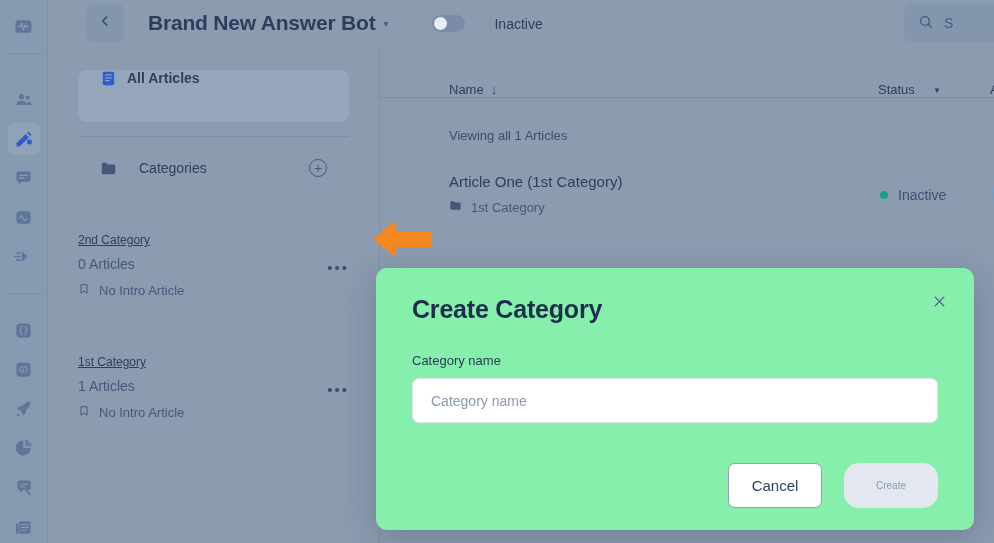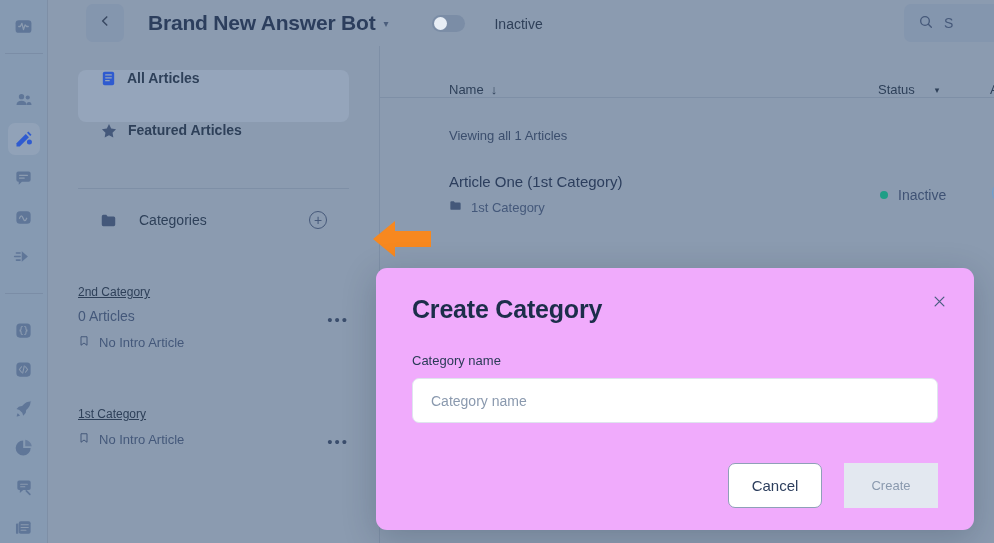--- a/index.html
+++ b/index.html
@@ -155,21 +155,21 @@
   
   #orange-arrow {
     position: absolute; left: 371px; top: 218px;
     width: 62px; height: 42px;
   }
 
   
   #modal {
     position: absolute; left: 376px; top: 268px;
     width: 598px; height: 262px;
-    background: #f0abfc; border-radius: 11px;
+    background: #86efac; border-radius: 11px;
     box-shadow: 0 8px 34px rgba(20,30,50,0.22);
   }
   #modal-close {
     position: absolute; right: 22px; top: 20px;
     width: 26px; height: 26px;
     display: flex; align-items: center; justify-content: center;
     color: #4a5e80; font-size: 17px;
   }
   #modal-title {
     position: absolute; left: 36px; top: 27px;
@@ -195,22 +195,22 @@
   }
   #cancel-btn {
     width: 94px; height: 45px;
     border: 1px solid #8fa0b8; border-radius: 7px;
     background: #fff; color: #2c3e5d; font-size: 15px;
     font-family: "Liberation Sans", sans-serif;
     display: flex; align-items: center; justify-content: center;
   }
   #create-btn {
     width: 94px; height: 45px;
-    border: none; border-radius: 0;
-    background: #e3e8f0; color: #8a99ae; font-size: 13px;
+    border: none; border-radius: 15px;
+    background: #e3e8f0; color: #8a99ae; font-size: 10px;
     font-family: "Liberation Sans", sans-serif;
     display: flex; align-items: center; justify-content: center;
   }
 </style>
 </head>
 <body>
 
 <div id="app-backdrop">
 
   <div id="icon-rail">
@@ -338,28 +338,20 @@
     <div id="nav-list">
       <div class="nav-item selected">
         <span class="nav-icon">
           <svg width="17" height="17" viewBox="0 0 24 24" fill="currentColor">
               <rect x="4" y="2.5" width="16" height="19" rx="2.5"></rect>
               <path d="M8 7h8M8 11h8M8 15h5" stroke="#95a5bb" stroke-width="1.8" stroke-linecap="round"></path>
             </svg>
         </span>
         <span>All Articles</span>
       </div>
-      <div class="nav-item">
-        <span class="nav-icon grey">
-          <svg width="18" height="18" viewBox="0 0 24 24" fill="currentColor">
-              <path d="M12 2.8l2.9 5.9 6.5.95-4.7 4.6 1.1 6.5L12 17.7l-5.8 3.05 1.1-6.5-4.7-4.6 6.5-.95z"></path>
-            </svg>
-        </span>
-        <span>Featured Articles</span>
-      </div>
       <div class="nav-divider"></div>
       <div id="cat-header">
         <span class="nav-icon grey">
           <svg width="17" height="17" viewBox="0 0 24 24" fill="currentColor">
               <path d="M2.5 6.2A2.2 2.2 0 0 1 4.7 4h4.1l2 2.4h8.5A2.2 2.2 0 0 1 21.5 8.6v9.2a2.2 2.2 0 0 1-2.2 2.2H4.7a2.2 2.2 0 0 1-2.2-2.2z"></path>
             </svg>
         </span>
         <span>Categories</span>
         <span class="spacer"></span>
         <span id="add-cat">+</span>
@@ -375,20 +367,21 @@
               <path d="M6 3.5h12v17l-6-4.5-6 4.5z"></path>
             </svg>
         </span>
         <span>No Intro Article</span>
       </div>
       <div class="cat-dots">•••</div>
     </div>
 
     <div class="cat-card" style="margin-top:36px">
       <div class="cat-name">1st Category</div>
+      <div class="cat-count">1 Articles</div>
       <div class="cat-intro">
         <span>
           <svg width="12" height="14" viewBox="0 0 24 24" fill="none" stroke="currentColor" stroke-width="2" stroke-linejoin="round">
               <path d="M6 3.5h12v17l-6-4.5-6 4.5z"></path>
             </svg>
         </span>
         <span>No Intro Article</span>
       </div>
       <div class="cat-dots">•••</div>
     </div>

